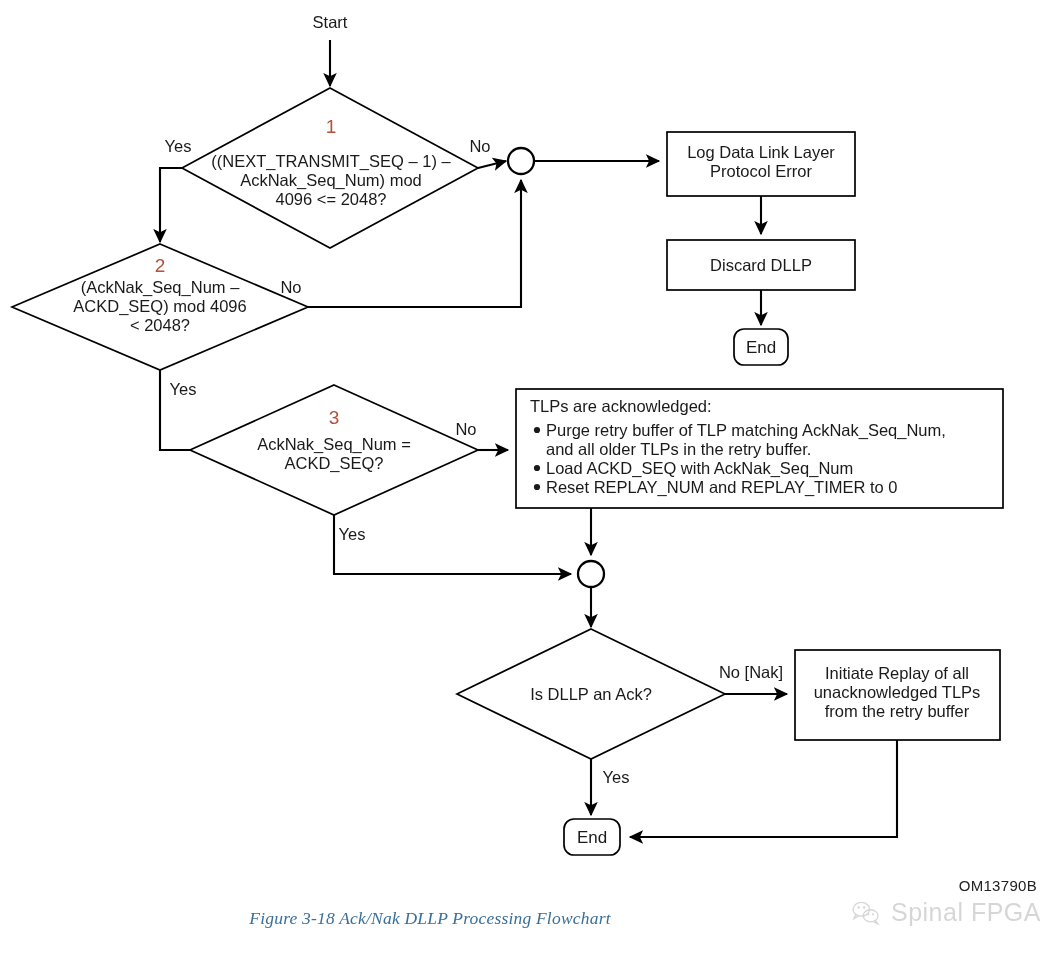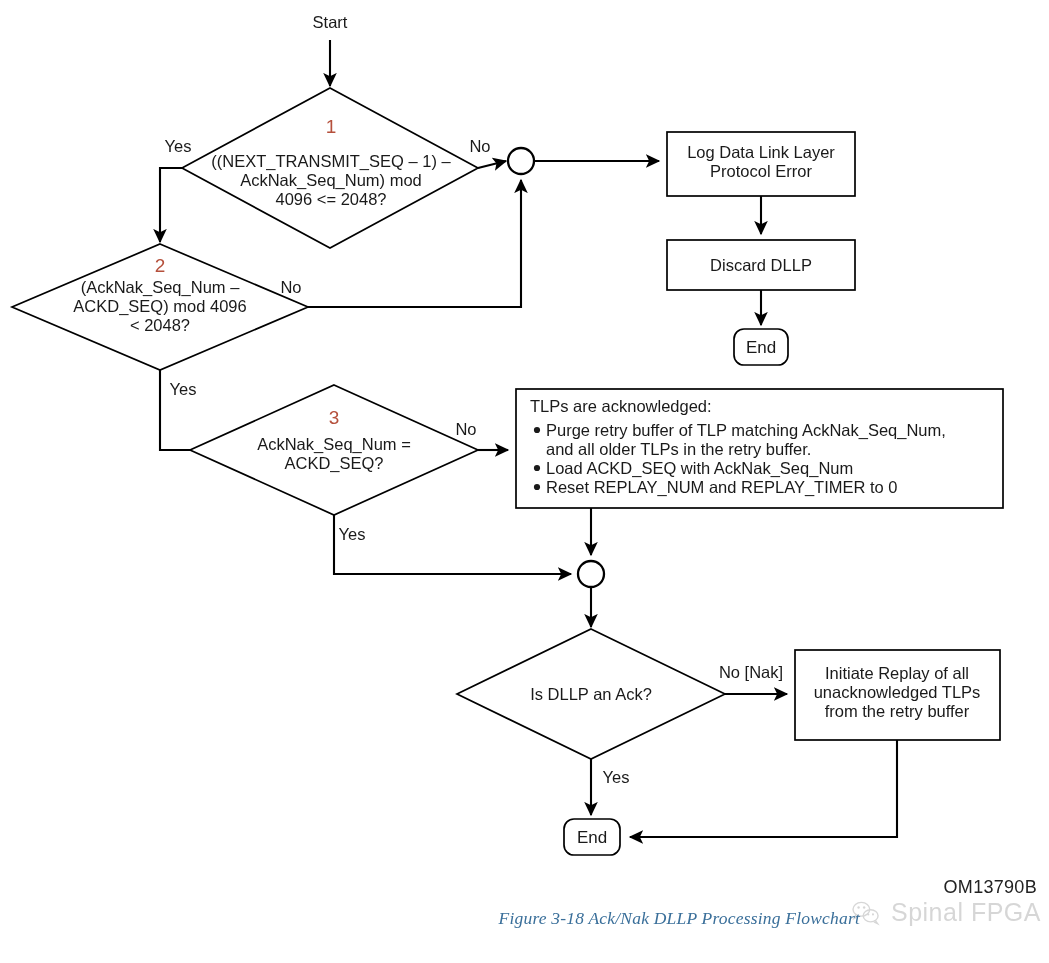--- a/index.html
+++ b/index.html
@@ -71,33 +71,33 @@
   }
   .t-end {
     font-size: 17px;
     text-anchor: middle;
   }
   .caption {
     position: absolute;
     left: 0;
     top: 908px;
     width: 860px;
-    text-align: right;
+    text-align: center;
     font-family: "Liberation Serif", serif;
     font-style: italic;
     font-size: 17.5px;
     color: #3a6f9a;
     letter-spacing: 0.2px;
   }
   .om-code {
     position: absolute;
     right: 12px;
     top: 877px;
     font-family: "Liberation Sans", sans-serif;
-    font-size: 18px;
+    font-size: 15px;
     color: #222222;
     letter-spacing: 0.3px;
     margin-left: 8px;
   }
   .watermark {
     position: absolute;
     right: 8px;
     top: 898px;
     display: flex;
     align-items: center;

